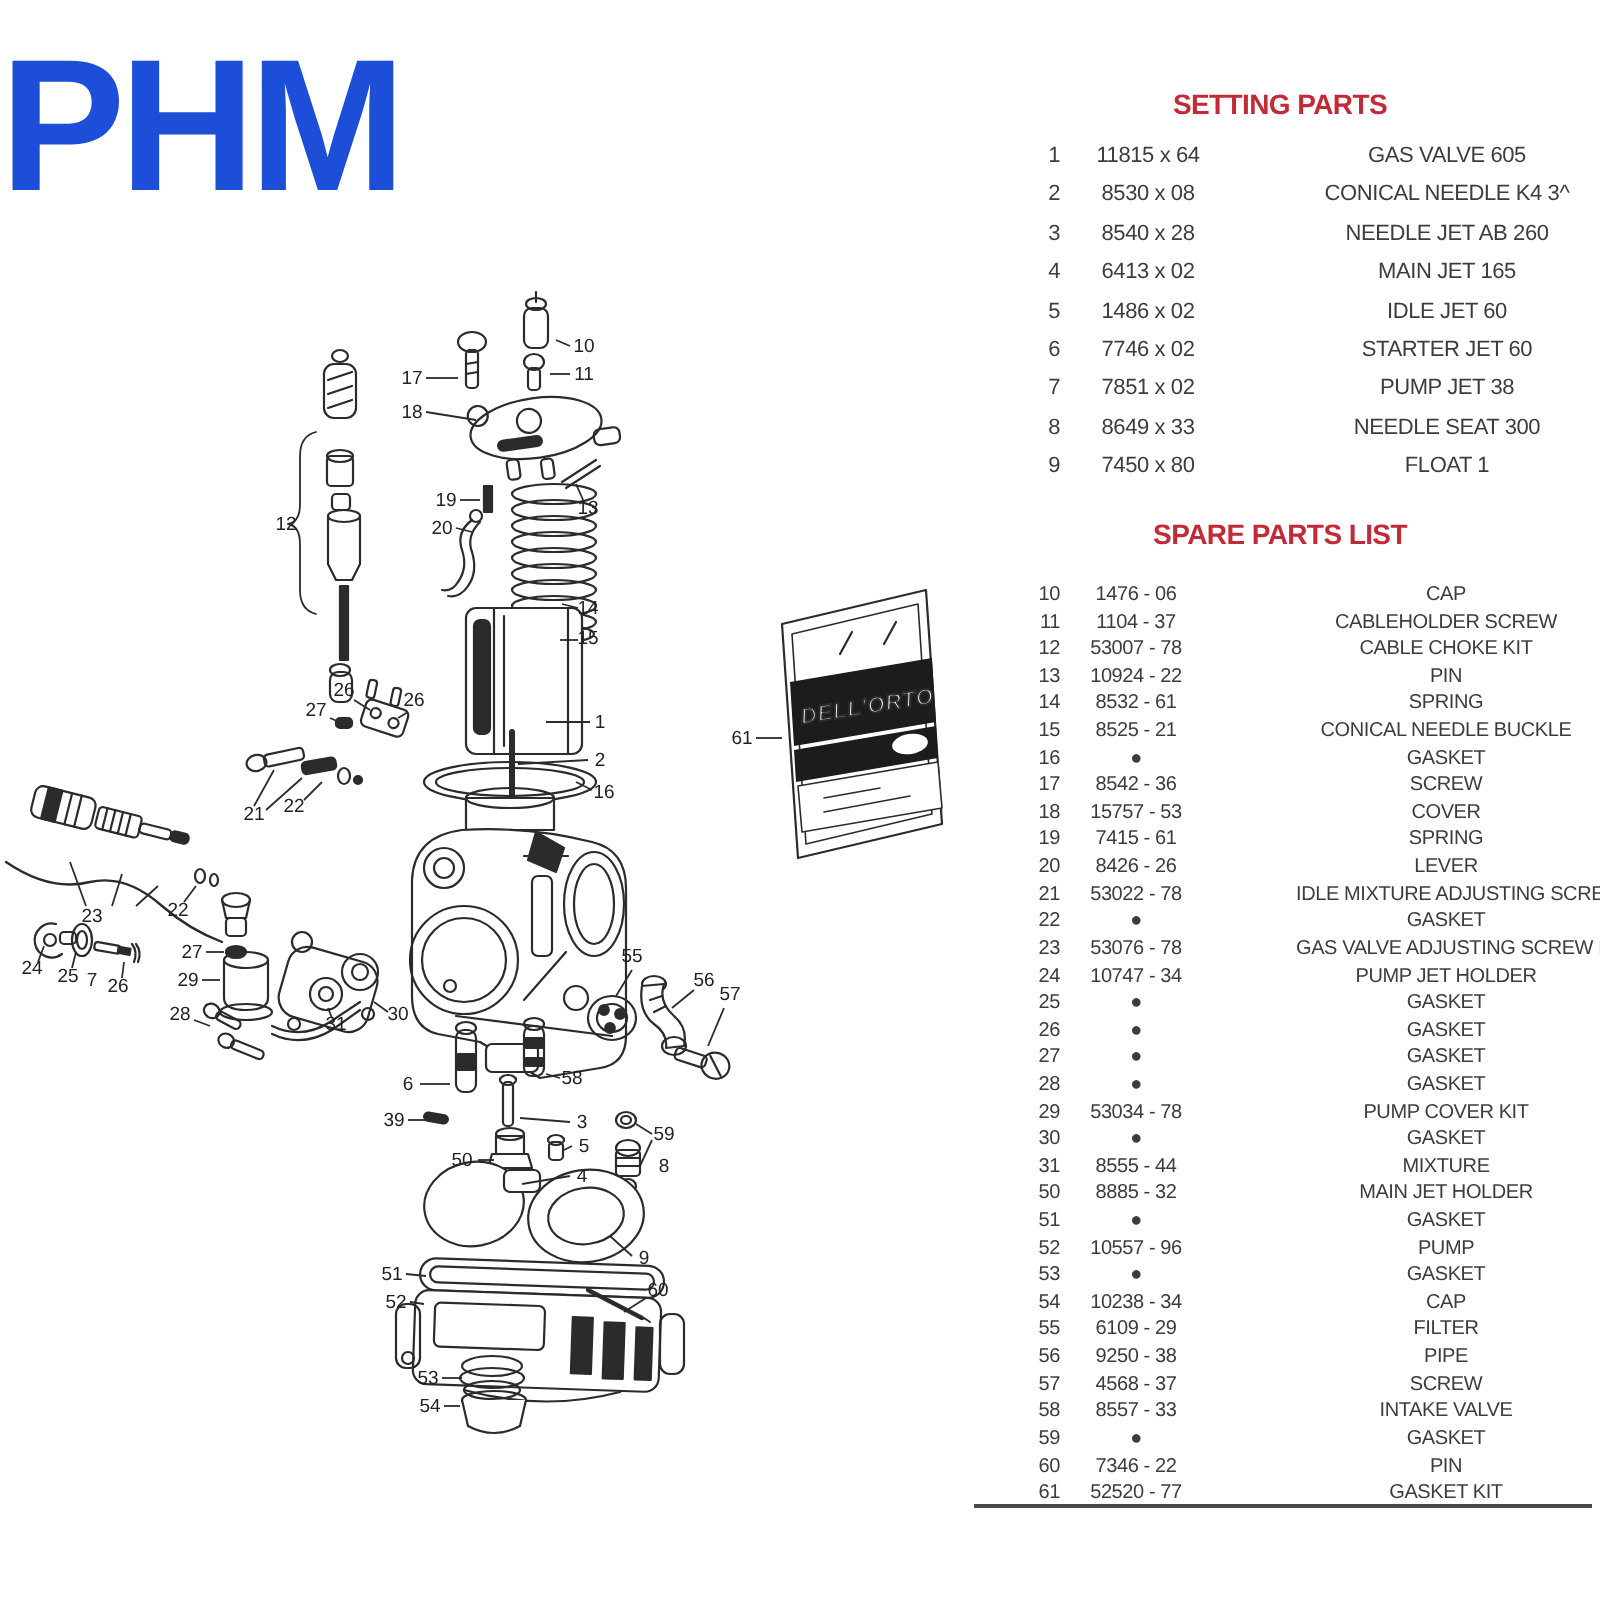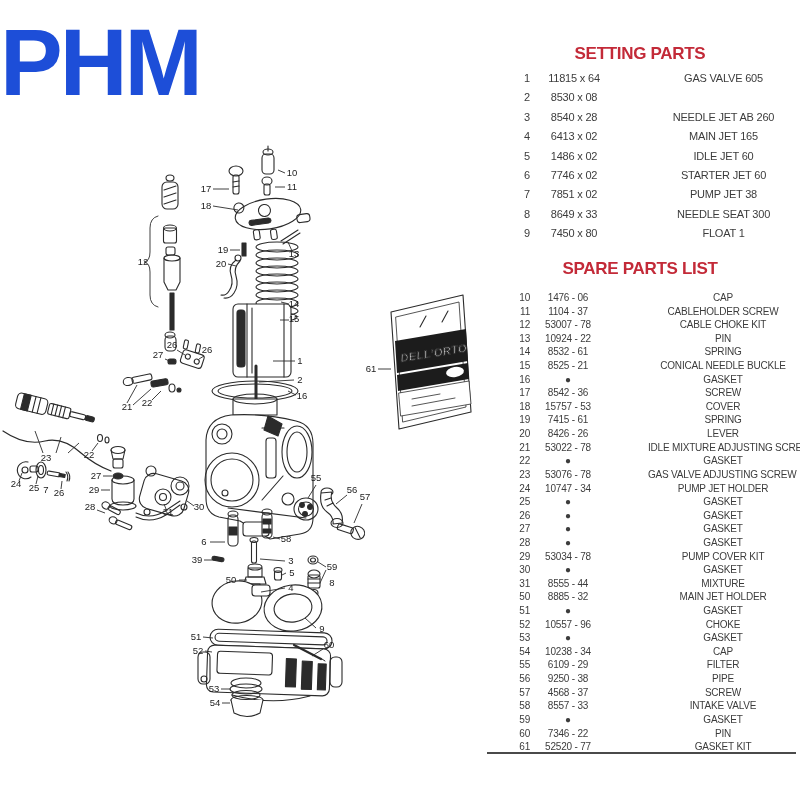--- a/index.html
+++ b/index.html
@@ -11,21 +11,21 @@
   
   .logo{
     position:absolute;left:0px;top:16px;
     font-size:94px;font-weight:bold;line-height:1;letter-spacing:-3px;
     color:#1d4ed8;
   }
   
   .panel{position:absolute;left:482px;top:0;width:316px;}
   .sec-title{
     position:absolute;left:0;width:100%;text-align:center;
-    color:#c32a38;font-weight:bold;font-size:17px;letter-spacing:-0.3px;
+    color:#c32a38;font-weight:bold;font-size:14px;letter-spacing:-0.3px;
   }
   .t-setting{top:44px;}
   .t-spare{top:259px;}
   .ptable{position:absolute;left:0;width:100%;}
   .tb-setting{top:69px;font-size:11px;}
   .tb-setting .prow{height:19.4px;line-height:19.4px;}
   .tb-spare{top:291px;font-size:10px;}
   .tb-spare .prow{height:13.62px;line-height:13.62px;}
   .prow{display:flex;white-space:nowrap;letter-spacing:-0.2px;color:#3c3c3c;}
   .c-num{width:48px;text-align:right;flex:none;}
@@ -499,20 +499,21 @@
   <div class="sec-title t-setting">SETTING PARTS</div>
   <div class="ptable tb-setting" id="setting-table">
       <div class="prow">
         <span class="c-num">1</span>
         <span class="c-code">11815 x 64</span>
         <span class="c-desc">GAS VALVE 605</span>
       </div>
       <div class="prow">
         <span class="c-num">2</span>
         <span class="c-code">8530 x 08</span>
+        <span class="c-desc">CONICAL NEEDLE K4 3^</span>
       </div>
       <div class="prow">
         <span class="c-num">3</span>
         <span class="c-code">8540 x 28</span>
         <span class="c-desc">NEEDLE JET AB 260</span>
       </div>
       <div class="prow">
         <span class="c-num">4</span>
         <span class="c-code">6413 x 02</span>
         <span class="c-desc">MAIN JET 165</span>
@@ -661,21 +662,21 @@
         <span class="c-desc">MAIN JET HOLDER</span>
       </div>
       <div class="prow">
         <span class="c-num">51</span>
         <span class="c-code dot">●</span>
         <span class="c-desc">GASKET</span>
       </div>
       <div class="prow">
         <span class="c-num">52</span>
         <span class="c-code">10557 - 96</span>
-        <span class="c-desc">CHOKE</span>
+        <span class="c-desc">PUMP</span>
       </div>
       <div class="prow">
         <span class="c-num">53</span>
         <span class="c-code dot">●</span>
         <span class="c-desc">GASKET</span>
       </div>
       <div class="prow">
         <span class="c-num">54</span>
         <span class="c-code">10238 - 34</span>
         <span class="c-desc">CAP</span>

